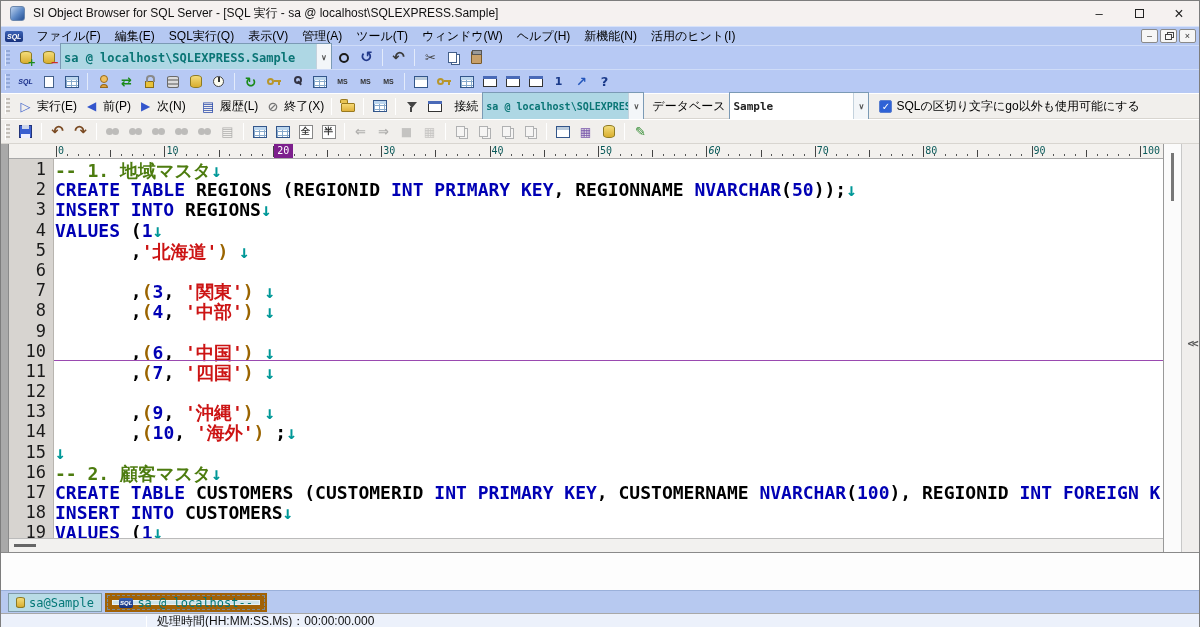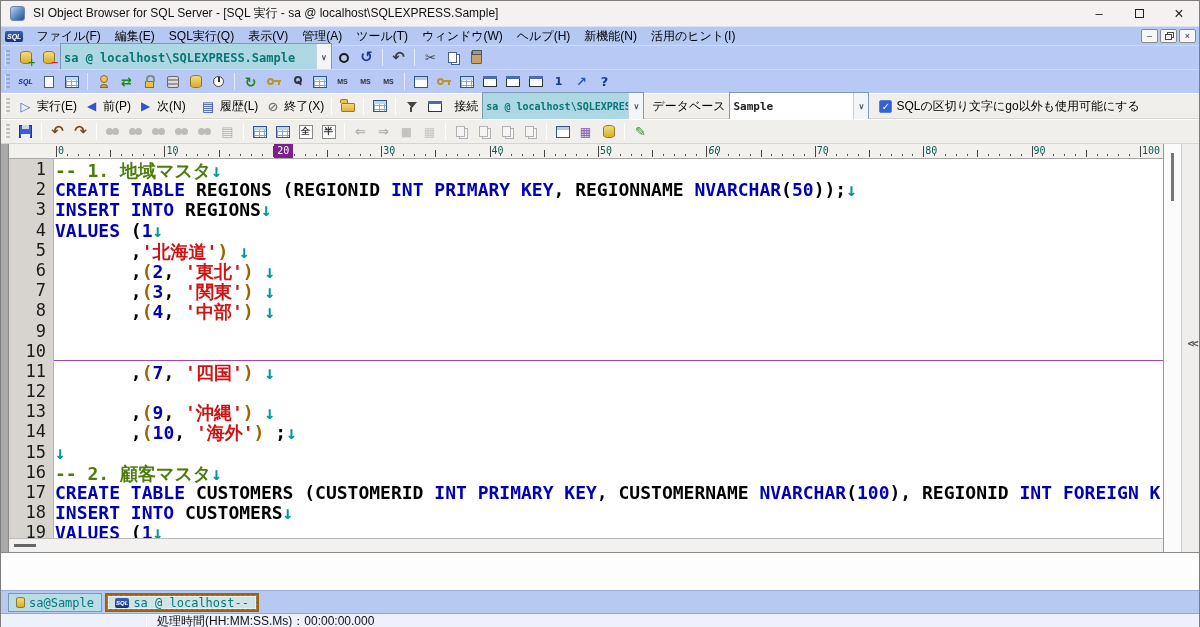--- a/index.html
+++ b/index.html
@@ -105,21 +105,21 @@
 .vthumb { position:absolute; left:7px; top:9px; width:3px; height:48px; background:#777; }
 .side-strip { position:absolute; left:1180px; top:0; width:20px; height:408px; background:#f0eeec; border-left:1px solid #c8c8c8; }
 .collapse-btn { position:absolute; left:2px; top:188px; width:16px; height:22px; background:transparent; border:none; color:#555; font:bold 11px "DejaVu Sans Mono",monospace; letter-spacing:-2px; }
 .hscroll { position:absolute; left:8px; top:394px; width:1154px; height:14px; background:#f2f1ef; border-top:1px solid #bbb; }
 .hthumb { position:absolute; left:5px; top:5px; width:22px; height:3px; background:#666; }
 
 
 .results { height:38px; background:#fdfdfd; border-top:1px solid #8a8a8a; flex:none; }
 .tabbar { height:23px; background:#b7c9f0; border-top:1px solid #9ab0da; display:flex; align-items:flex-end; padding:0 0 1px 7px; gap:3px; flex:none; }
 .wtab { height:19px; display:flex; align-items:center; gap:4px; padding:0 7px; background:#b9dce6; border:1px solid #7d9aa8; font:12px "DejaVu Sans Mono",monospace; color:#057878; white-space:nowrap; }
-.wtab.active { background:#cfe3e9; border:3px solid #a16207; outline:1px dashed #7a8a94; outline-offset:-3px; box-shadow:0 0 0 1px #e8f2f6 inset; }
+.wtab.active { background:#cfe3e9; border:7px solid #a16207; outline:1px dashed #7a8a94; outline-offset:-3px; box-shadow:0 0 0 1px #e8f2f6 inset; }
 .tab-cyl { width:9px; height:11px; background:linear-gradient(#f3dc7a,#d9ae2f); border:1px solid #8d7a22; border-radius:4px/2px; flex:none; }
 .tab-sql { background:linear-gradient(#3b62b5,#17317c); color:#fff; font:italic bold 6px "Liberation Sans",sans-serif; padding:2px 1px; border-radius:2px; flex:none; }
 .statusbar { height:15px; background:#ecf1fb; border-top:1px solid #a8a8a8; display:flex; align-items:center; flex:none; position:relative; }
 .sdiv { position:absolute; left:145px; top:2px; bottom:1px; width:1px; background:#b0b6c2; border-right:1px solid #fff; }
 .stime { position:absolute; left:156px; white-space:nowrap; color:#111; }
 </style>
 </head>
 <body>
 
 <div class="app">
@@ -620,25 +620,25 @@
         <span class="rdot" style="left: 1120.16px;"></span>
         <span class="rtick" style="left: 1131px; top: 2px; height: 11px;"></span>
         <span class="rnum" style="left: 1133px;">100</span>
       </div>
     <div class="editor" id="editor">
         <div class="row"><span class="ln">1</span><span class="lt"><span class="com">-- 1. 地域マスタ</span><span class="nl">↓</span></span></div>
         <div class="row"><span class="ln">2</span><span class="lt"><span class="kw">CREATE TABLE</span><span class="id"> REGIONS (REGIONID </span><span class="kw">INT PRIMARY KEY</span><span class="id">, REGIONNAME </span><span class="kw">NVARCHAR</span><span class="id">(</span><span class="num">50</span><span class="id">));</span><span class="nl">↓</span></span></div>
         <div class="row"><span class="ln">3</span><span class="lt"><span class="kw">INSERT INTO</span><span class="id"> REGIONS</span><span class="nl">↓</span></span></div>
         <div class="row"><span class="ln">4</span><span class="lt"><span class="kw">VALUES</span><span class="id"> (</span><span class="num">1</span><span class="nl">↓</span></span></div>
         <div class="row"><span class="ln">5</span><span class="lt"><span class="id">       ,</span><span class="str">'北海道'</span><span class="br">)</span><span class="id"> </span><span class="nl">↓</span></span></div>
-        <div class="row"><span class="ln">6</span><span class="lt"><span class="id">       ,</span><span class="br">(</span><span class="num">2</span><span class="id">, </span><span class="str">'東北'</span><span class="br">)</span><span class="id"> </span><span class="nl">↓</span></span></div>
+        <div class="row"><span class="ln">6</span></div>
         <div class="row"><span class="ln">7</span><span class="lt"><span class="id">       ,</span><span class="br">(</span><span class="num">3</span><span class="id">, </span><span class="str">'関東'</span><span class="br">)</span><span class="id"> </span><span class="nl">↓</span></span></div>
         <div class="row"><span class="ln">8</span><span class="lt"><span class="id">       ,</span><span class="br">(</span><span class="num">4</span><span class="id">, </span><span class="str">'中部'</span><span class="br">)</span><span class="id"> </span><span class="nl">↓</span></span></div>
         <div class="row"><span class="ln">9</span></div>
-        <div class="row"><span class="ln">10</span></div>
+        <div class="row"><span class="ln">10</span><span class="lt"><span class="id">       ,</span><span class="br">(</span><span class="num">6</span><span class="id">, </span><span class="str">'中国'</span><span class="br">)</span><span class="id"> </span><span class="nl">↓</span></span></div>
         <div class="row"><span class="ln">11</span><span class="lt"><span class="id">       ,</span><span class="br">(</span><span class="num">7</span><span class="id">, </span><span class="str">'四国'</span><span class="br">)</span><span class="id"> </span><span class="nl">↓</span></span></div>
         <div class="row"><span class="ln">12</span></div>
         <div class="row"><span class="ln">13</span><span class="lt"><span class="id">       ,</span><span class="br">(</span><span class="num">9</span><span class="id">, </span><span class="str">'沖縄'</span><span class="br">)</span><span class="id"> </span><span class="nl">↓</span></span></div>
         <div class="row"><span class="ln">14</span><span class="lt"><span class="id">       ,</span><span class="br">(</span><span class="num">10</span><span class="id">, </span><span class="str">'海外'</span><span class="br">)</span><span class="id"> ;</span><span class="nl">↓</span></span></div>
         <div class="row"><span class="ln">15</span><span class="lt"><span class="nl">↓</span></span></div>
         <div class="row"><span class="ln">16</span><span class="lt"><span class="com">-- 2. 顧客マスタ</span><span class="nl">↓</span></span></div>
         <div class="row"><span class="ln">17</span><span class="lt"><span class="kw">CREATE TABLE</span><span class="id"> CUSTOMERS (CUSTOMERID </span><span class="kw">INT PRIMARY KEY</span><span class="id">, CUSTOMERNAME </span><span class="kw">NVARCHAR</span><span class="id">(</span><span class="num">100</span><span class="id">), REGIONID </span><span class="kw">INT FOREIGN K</span></span></div>
         <div class="row"><span class="ln">18</span><span class="lt"><span class="kw">INSERT INTO</span><span class="id"> CUSTOMERS</span><span class="nl">↓</span></span></div>
         <div class="row"><span class="ln">19</span><span class="lt"><span class="kw">VALUES</span><span class="id"> (</span><span class="num">1</span><span class="nl">↓</span></span></div>
         <div class="cur-underline" style="top: 201px;"></div>

